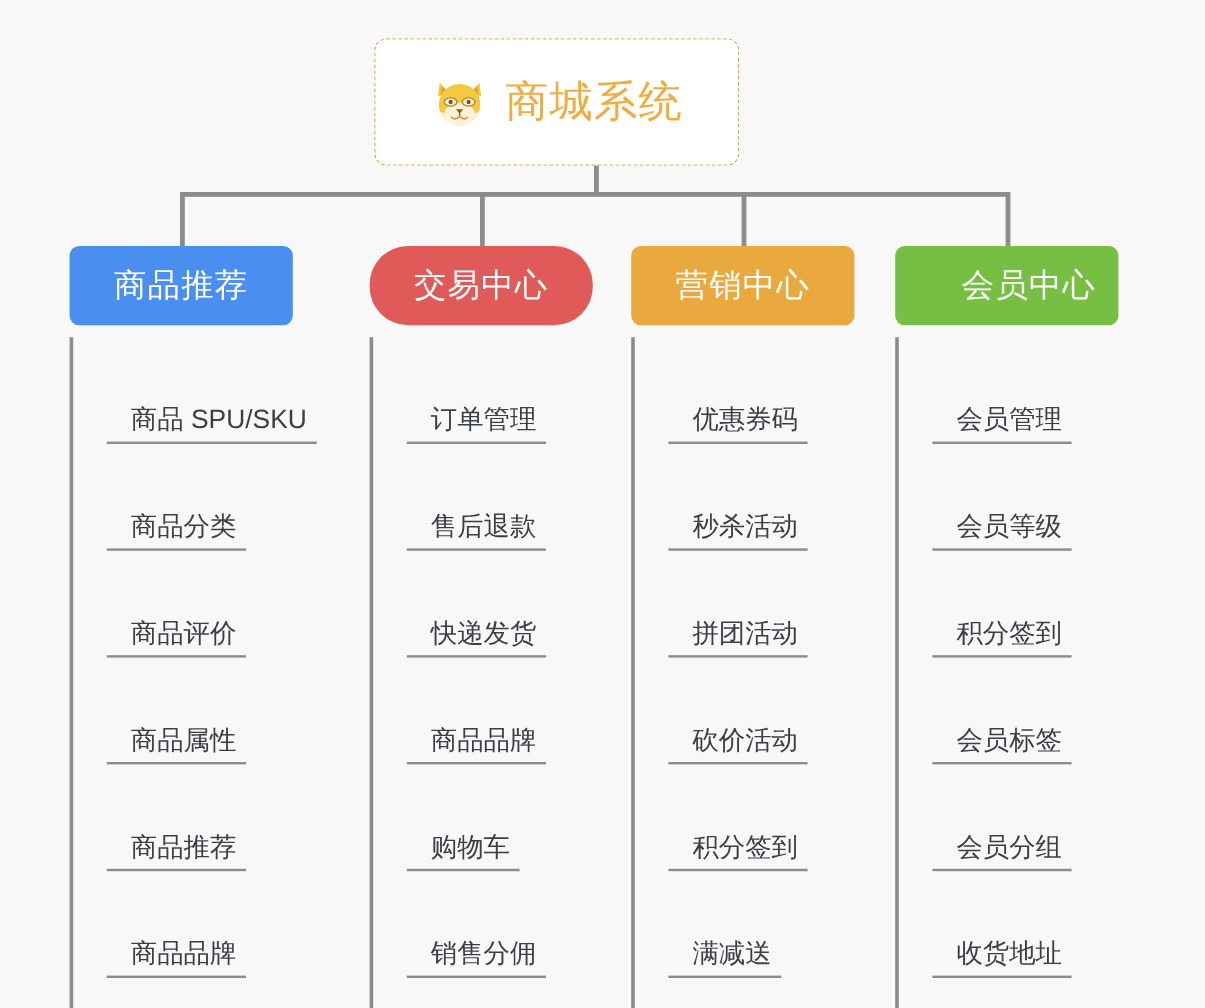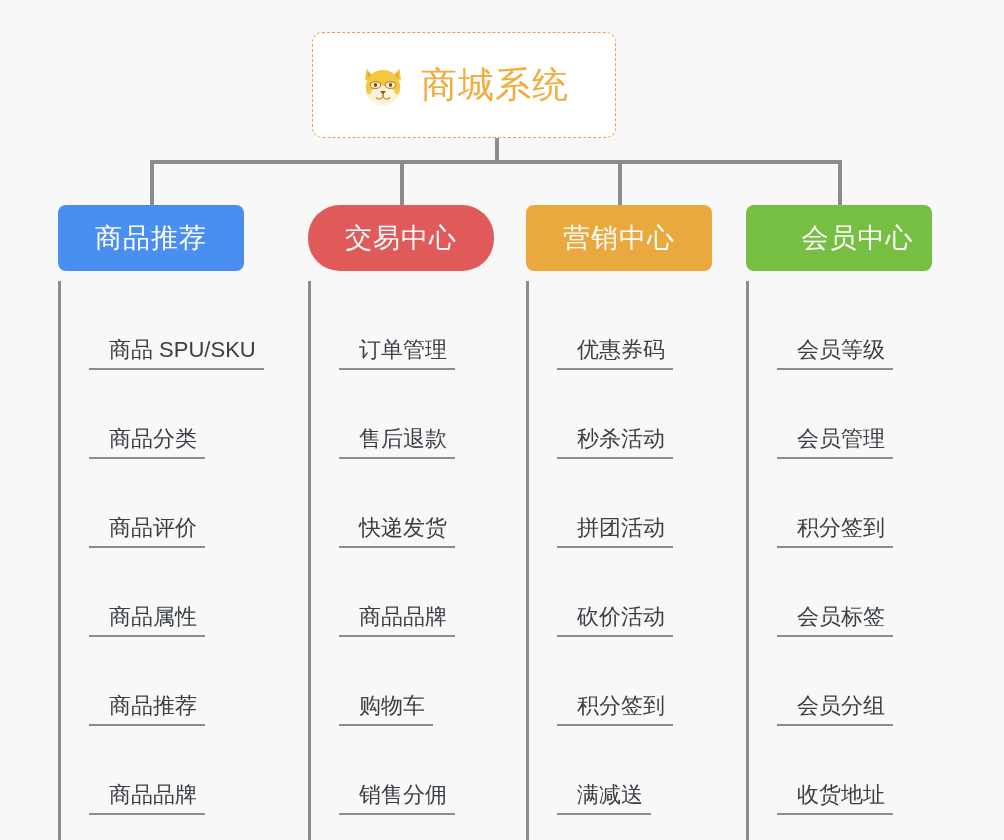--- a/index.html
+++ b/index.html
@@ -226,26 +226,26 @@
         </div>
     </div>
   </div>
 
   <div class="column" style="left:746px;">
     <div class="cat-box" style="background:#76bf43;padding-left:37px;">
       <span>会员中心</span>
     </div>
     <div class="col-body">
       <div class="leaf">
+          <span class="leaf-label">会员管理</span>
+        </div>
+      <div class="leaf">
           <span class="leaf-label">会员等级</span>
         </div>
       <div class="leaf">
-          <span class="leaf-label">会员管理</span>
-        </div>
-      <div class="leaf">
           <span class="leaf-label">积分签到</span>
         </div>
       <div class="leaf">
           <span class="leaf-label">会员标签</span>
         </div>
       <div class="leaf">
           <span class="leaf-label">会员分组</span>
         </div>
       <div class="leaf">
           <span class="leaf-label">收货地址</span>

